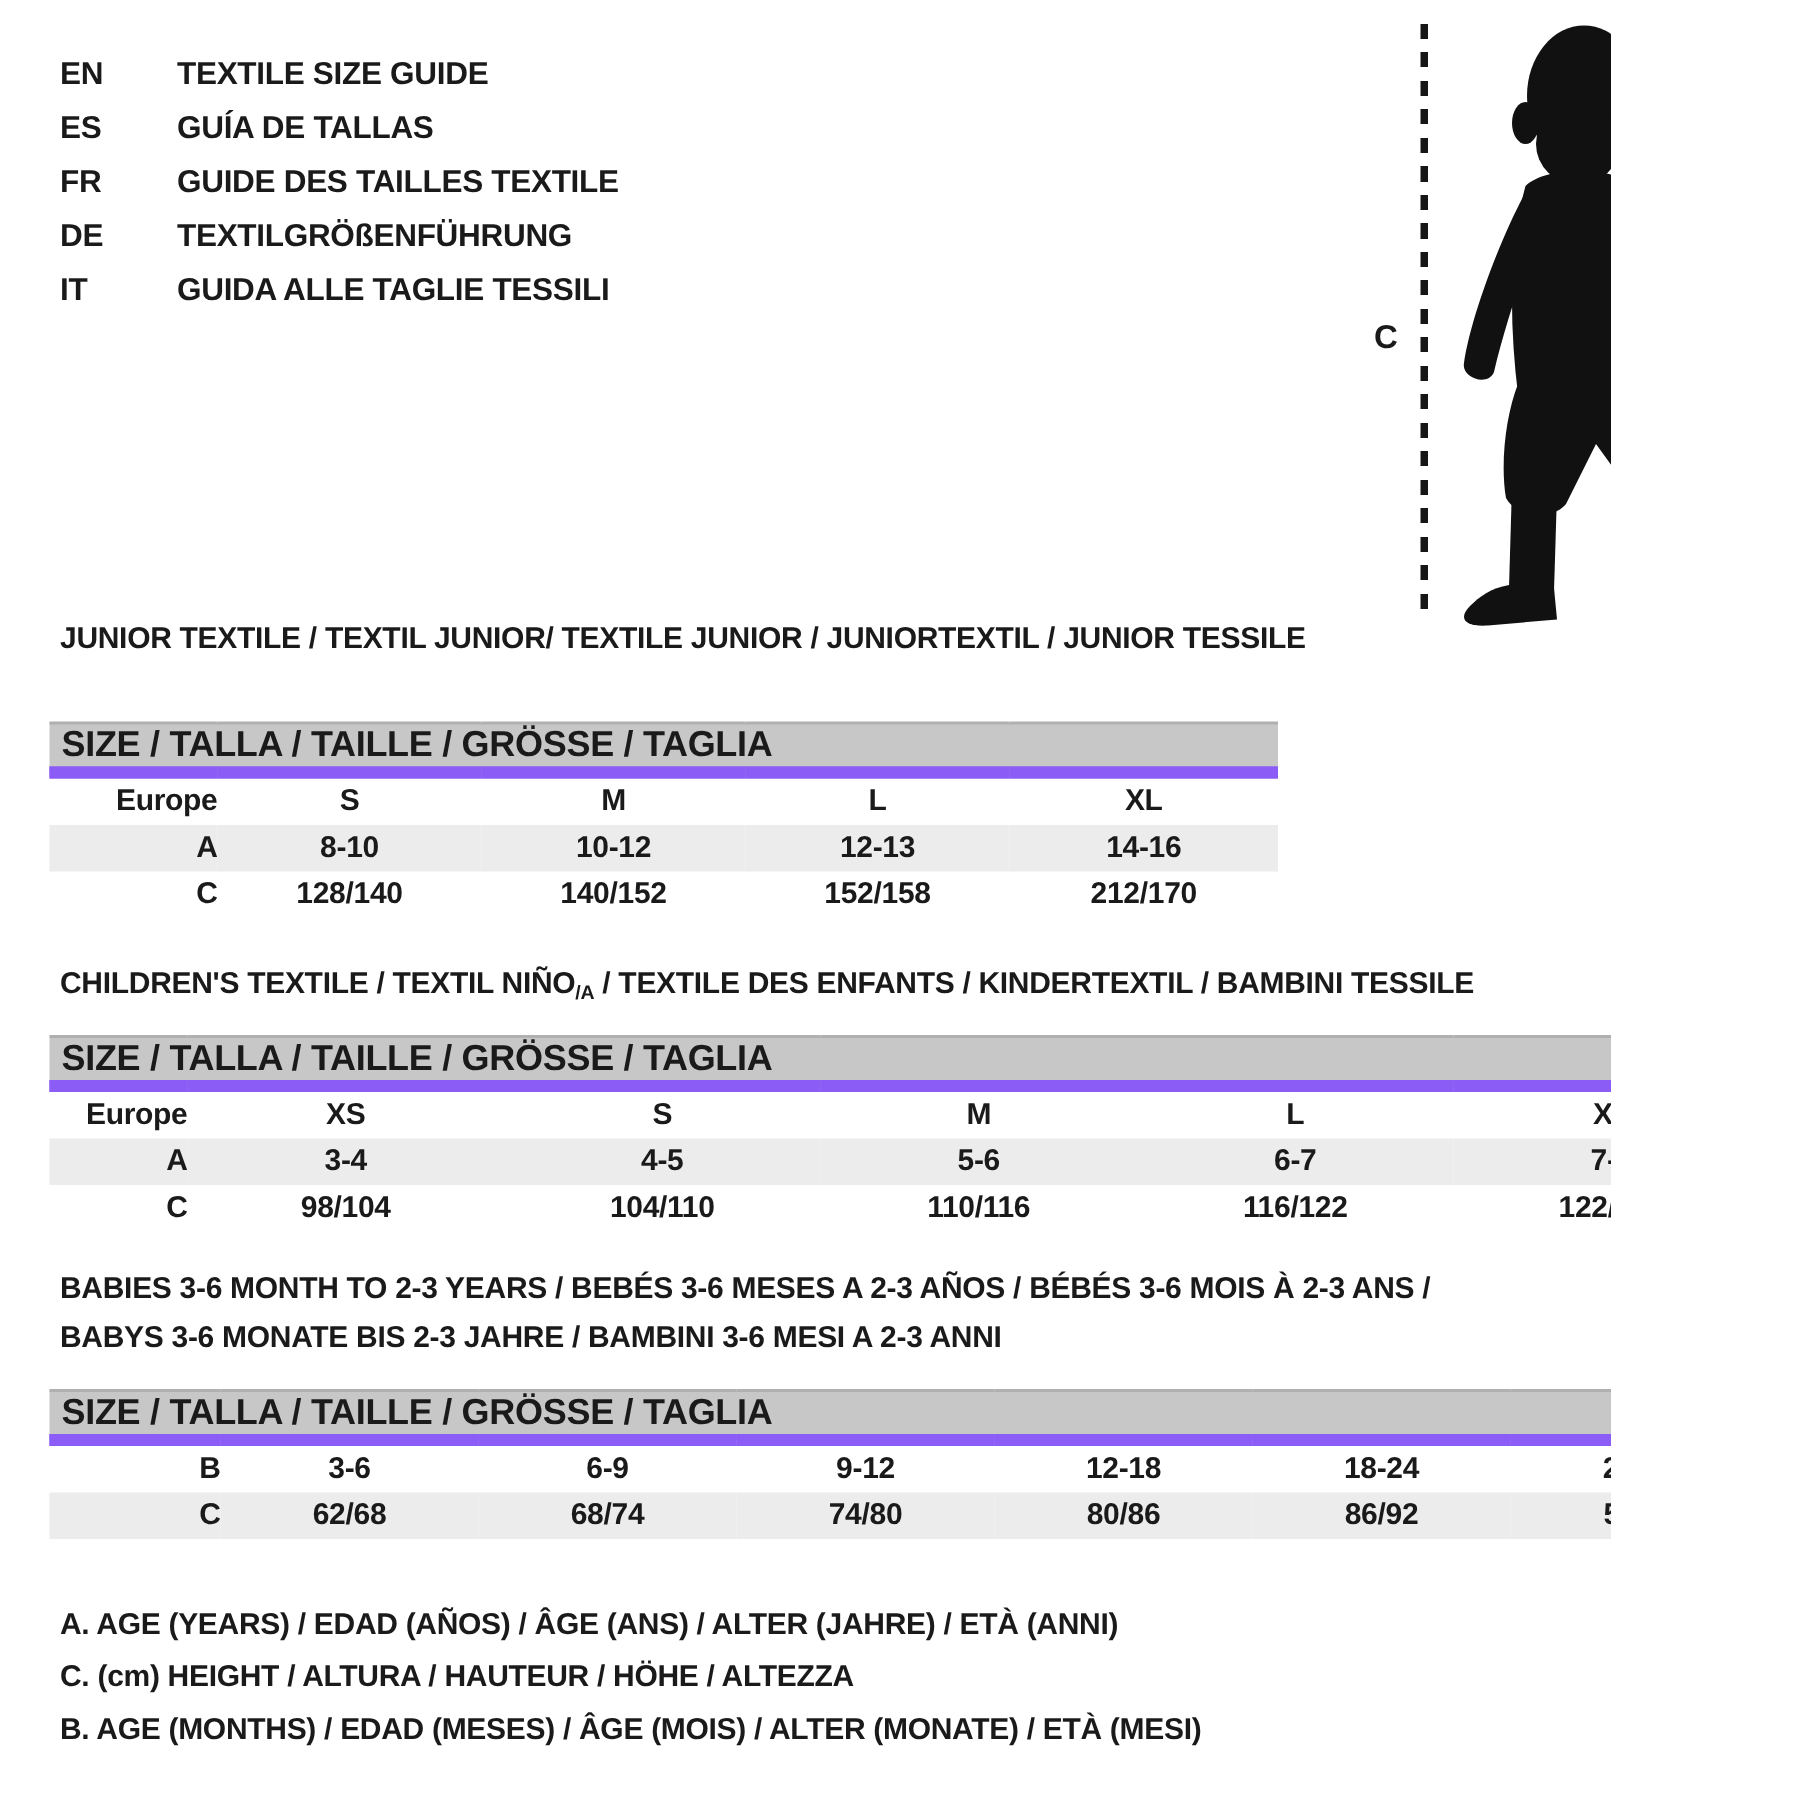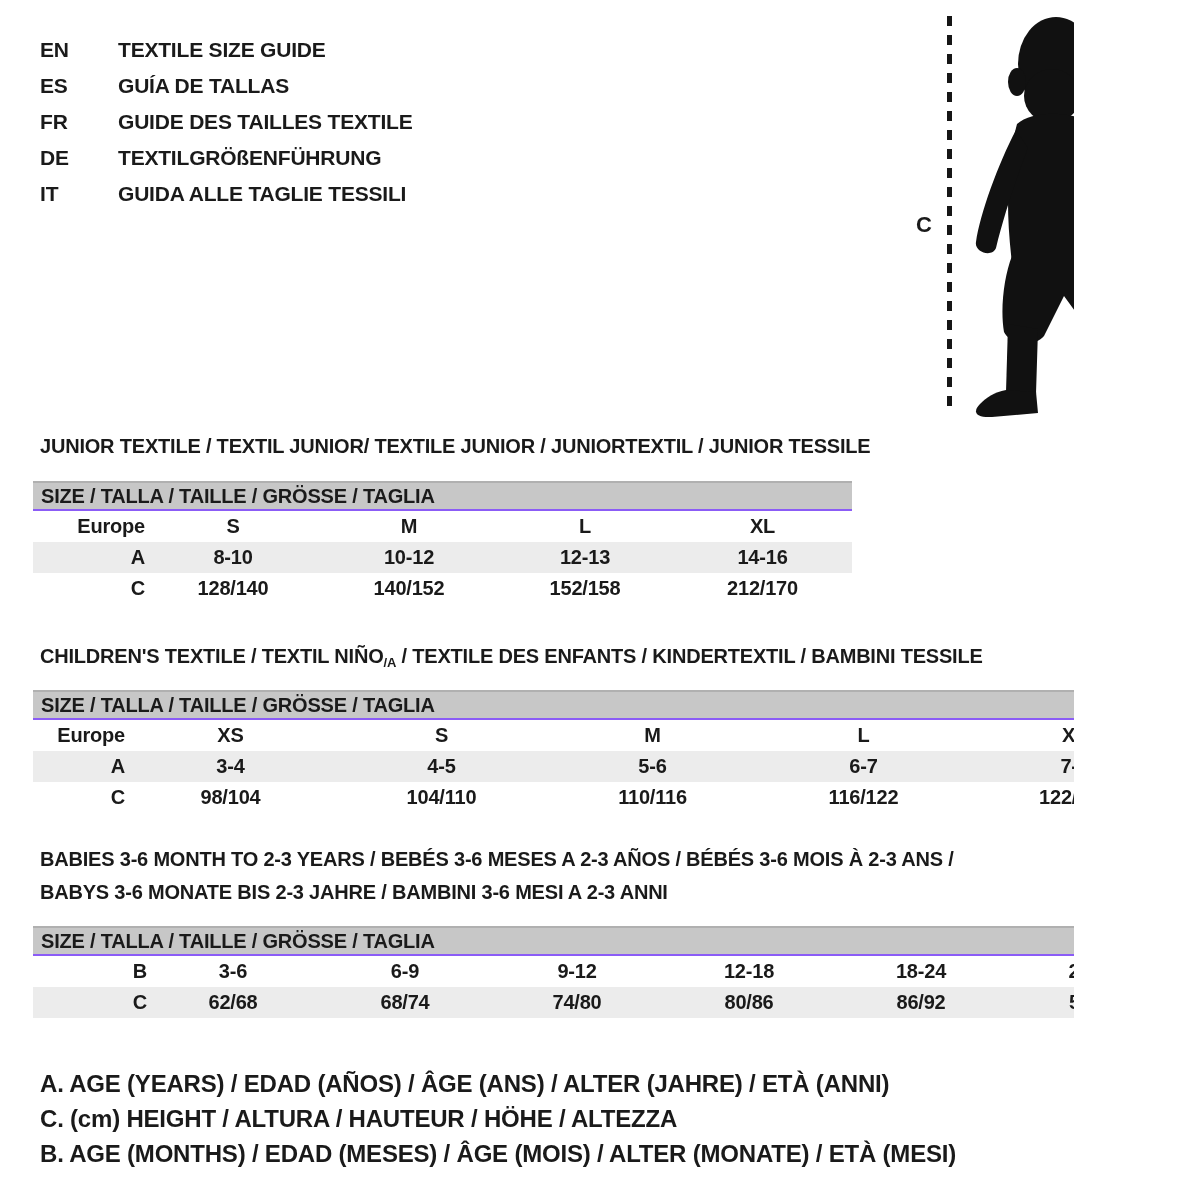--- a/index.html
+++ b/index.html
@@ -19,28 +19,28 @@
   }
   .figure-label{position:absolute;left:916px;top:212px;font-size:22px;}
   .figure-svg{position:absolute;left:962px;top:14px;}
   
   .section-title{position:absolute;left:40px;font-size:20px;white-space:nowrap;}
   .section-title .sub{font-size:13px;vertical-align:-4px;}
   .two-line{line-height:33px;}
   
   .size-table{position:absolute;border-collapse:collapse;table-layout:fixed;}
   .size-table th.bar{
-    background:#c7c7c7;border-top:2px solid #b0b0b0;border-bottom:2px solid #8b5cf6;
-    height:26px;text-align:left;padding:0 0 0 8px;font-size:20px;font-weight:700;white-space:nowrap;
+    background:#c7c7c7;border-top:2px solid #b0b0b0;border-bottom:8px solid #8b5cf6;
+    height:26px;text-align:left;padding:0 0 0 8px;font-size:24px;font-weight:700;white-space:nowrap;
   }
   .size-table td{height:31px;text-align:center;font-size:20px;padding:0;vertical-align:middle;}
   .size-table td.lbl{text-align:right;padding-left:8px;}
   .row-alt td{background:#ececec;}
   
-  .notes{position:absolute;left:40px;top:1066px;font-size:24px;line-height:35px;white-space:nowrap;}
+  .notes{position:absolute;left:40px;top:1066px;font-size:20px;line-height:35px;white-space:nowrap;}
 </style>
 </head>
 <body>
 
 <div class="page">
 
   <div class="lang-list">
     <div class="lang-row">
       <span class="lang-code">EN</span>
       <span class="lang-title">TEXTILE SIZE GUIDE</span>
@@ -75,21 +75,21 @@
       <path d="M54,116 C36,150 18,200 14,228 C12,238 30,244 34,234 C42,200 56,160 66,134 Z"></path>
       <path d="M126,114 C145,135 155,170 152,206 C151,216 136,217 134,207 C133,176 124,146 116,128 Z"></path>
       <path d="M50,242 L148,242 C158,260 162,290 160,310 C159,322 138,328 128,318 L102,282 L82,322 C72,334 48,330 42,318 C38,295 42,262 50,242 Z"></path>
       <path d="M46,310 L44,378 L74,380 L76,315 Z"></path>
       <path d="M120,314 L124,372 L150,370 L148,308 Z"></path>
       <path d="M18,390 C10,398 14,404 30,403 L76,399 L74,378 L44,376 C32,378 24,384 18,390 Z"></path>
       <path d="M124,372 L150,370 C164,378 172,388 168,394 C160,400 130,398 124,392 Z"></path>
     </g>
   </svg>
 
-  <div class="section-title" style="top:435px;">JUNIOR TEXTILE / TEXTIL JUNIOR/ TEXTILE JUNIOR / JUNIORTEXTIL / JUNIOR TESSILE</div>
+  <div class="section-title" style="top:415px;">JUNIOR TEXTILE / TEXTIL JUNIOR/ TEXTILE JUNIOR / JUNIORTEXTIL / JUNIOR TESSILE</div>
   <table class="size-table" style="left:33px;top:481px;width:819px;">
     <colgroup>
         <col style="width:112px">
         <col style="width:176px">
         <col style="width:176px">
         <col style="width:176px">
         <col style="width:179px">
       </colgroup>
     <thead>
       <tr>

